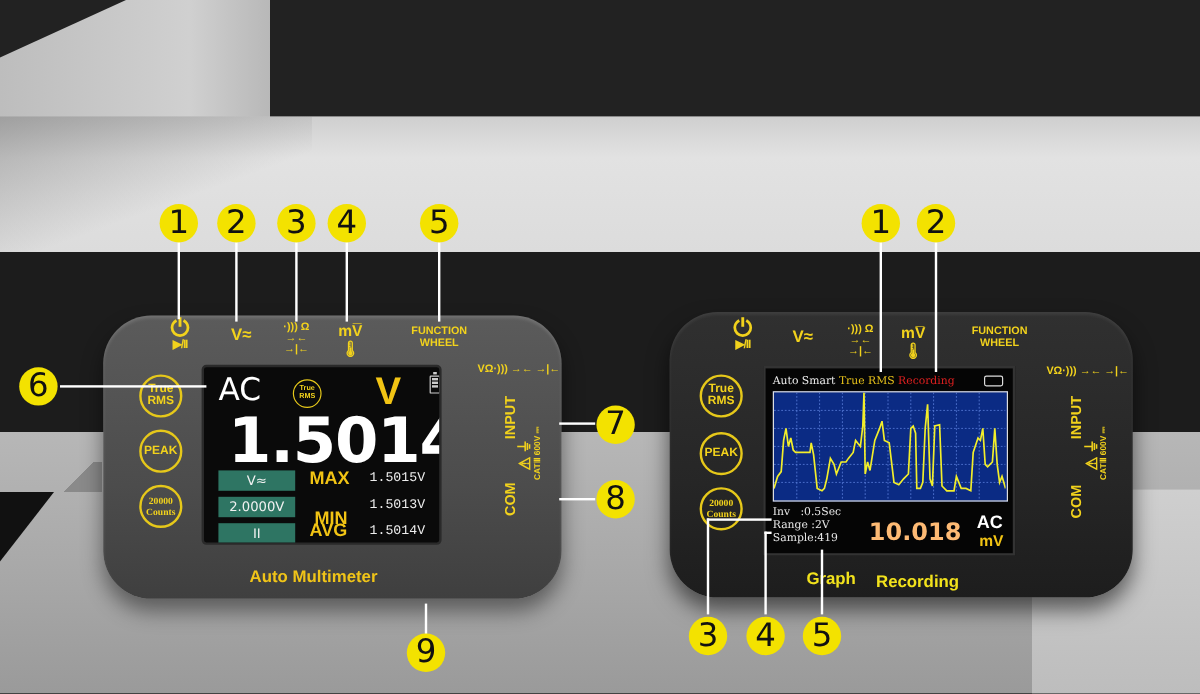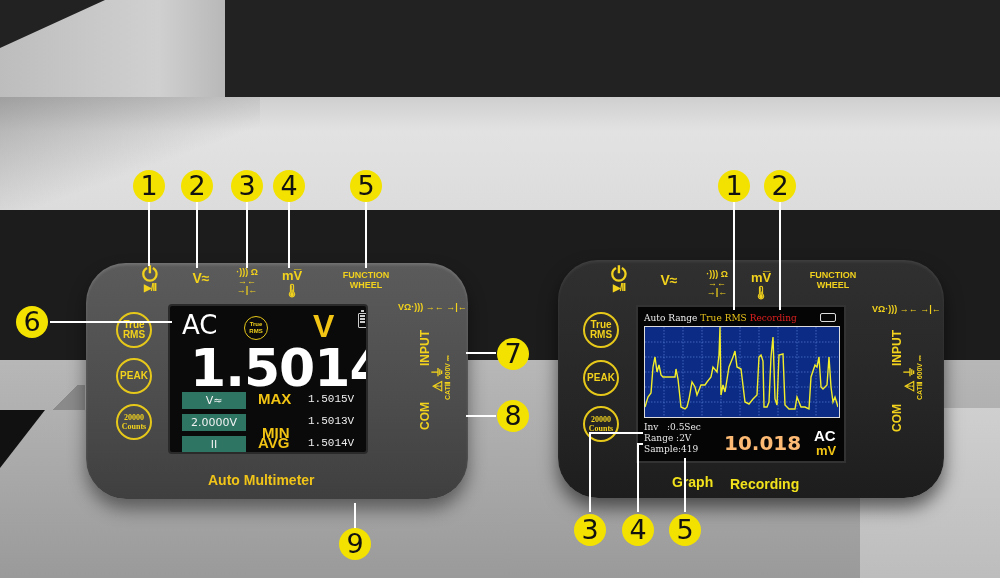--- a/index.html
+++ b/index.html
@@ -215,21 +215,21 @@
 <div class="side-btn" style="left:583px;top:360px;">
   <span>PEAK</span>
 </div>
 <div class="side-btn sm" style="left:583px;top:406px;">
   <span>20000</span>
   <span>Counts</span>
 </div>
 
 <div class="screen2">
   <div class="s2-hdr">
-    <span class="a">Auto Range</span>
+    <span class="a">Auto Smart</span>
     <span class="t">True</span>
     <span class="t">RMS</span>
     <span class="r">Recording</span>
   </div>
   <div class="s2-batt"></div>
   <div class="plot">
     <svg width="193" height="89" viewBox="0 0 193 89">
       <g stroke="#7aa0ff" stroke-width="0.6" stroke-dasharray="1.5,1.5" opacity="0.8">
         <line x1="19" y1="0" x2="19" y2="89"></line>
           <line x1="38" y1="0" x2="38" y2="89"></line>

